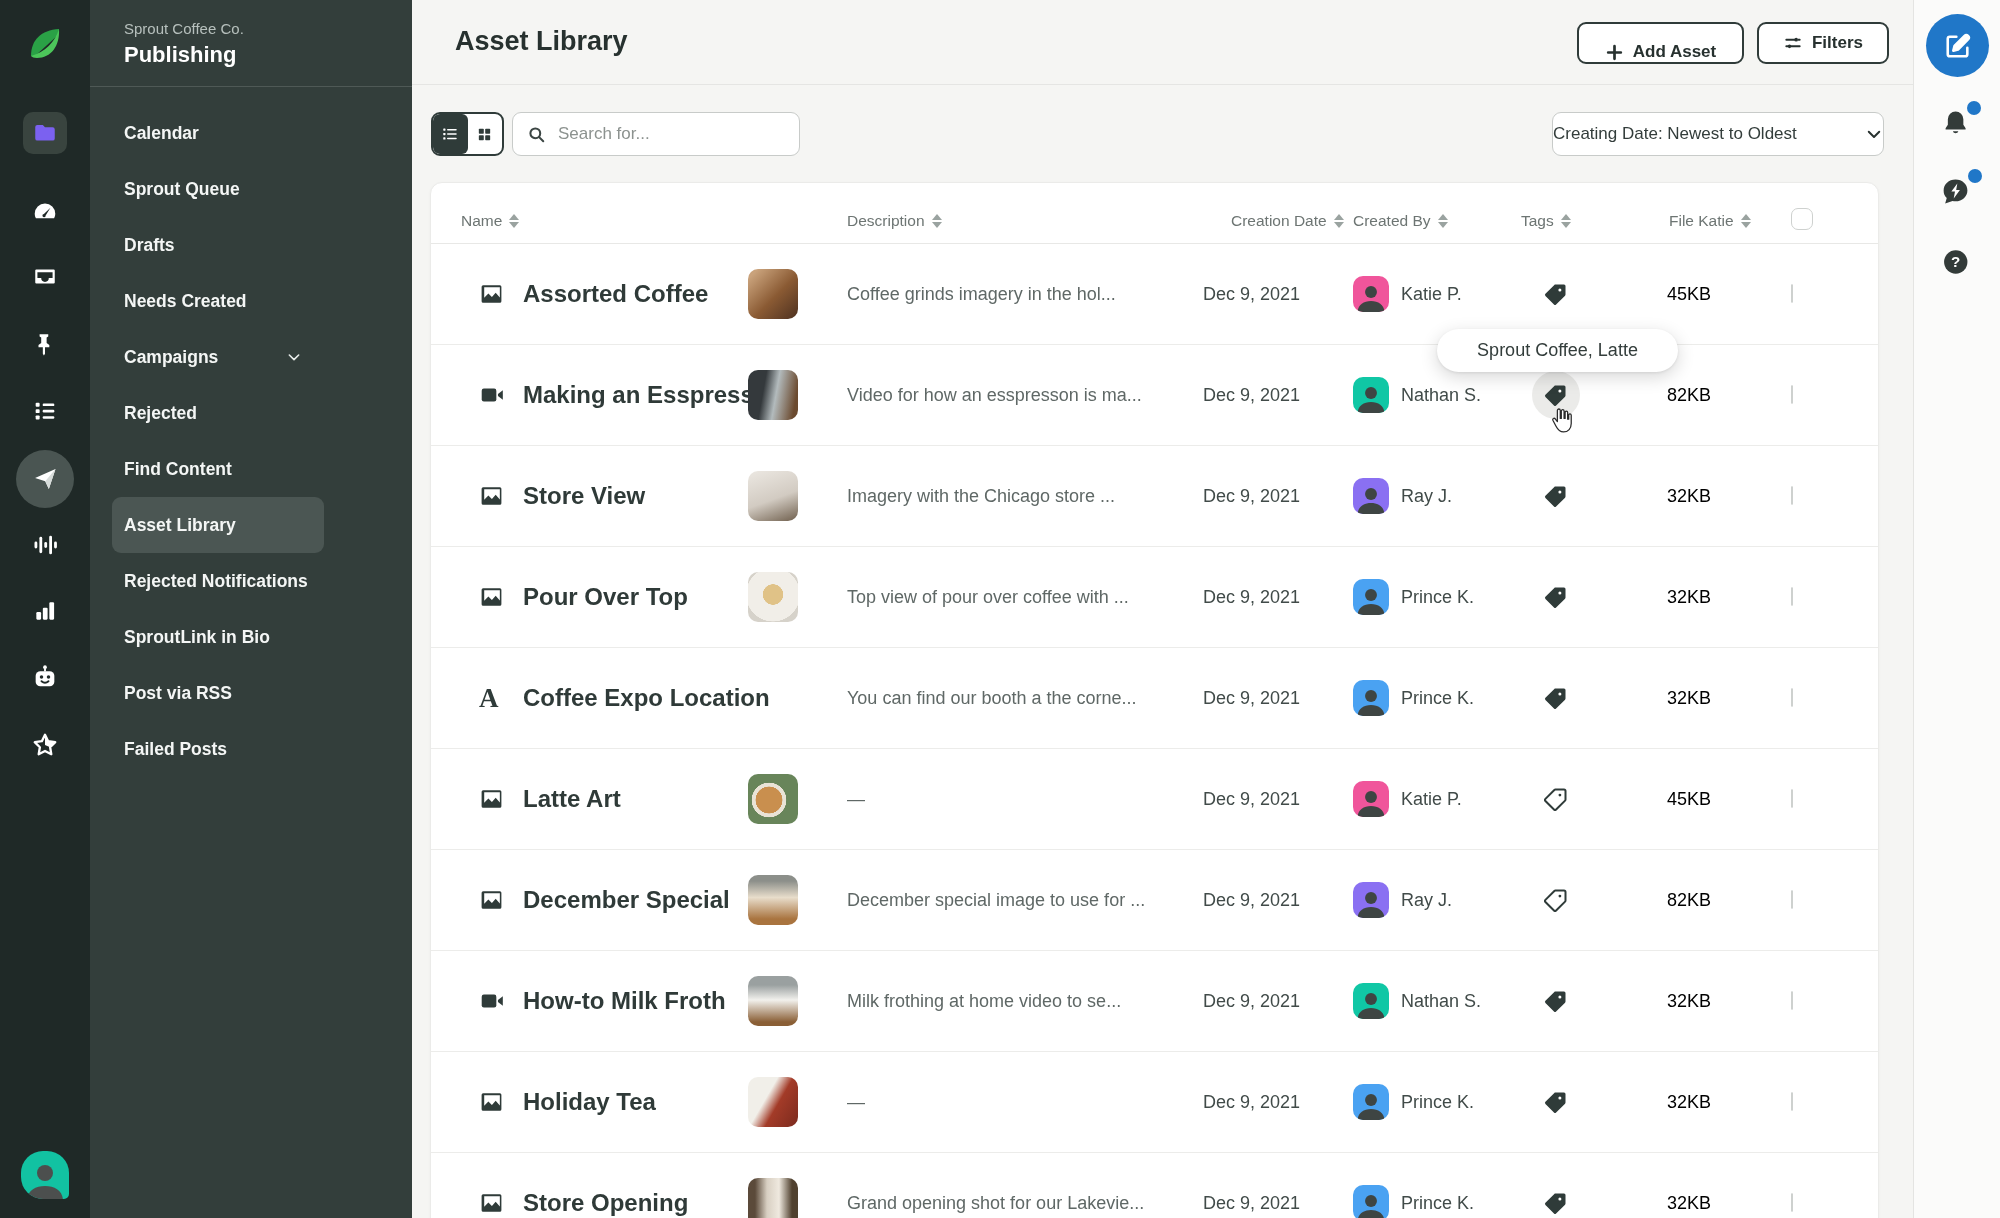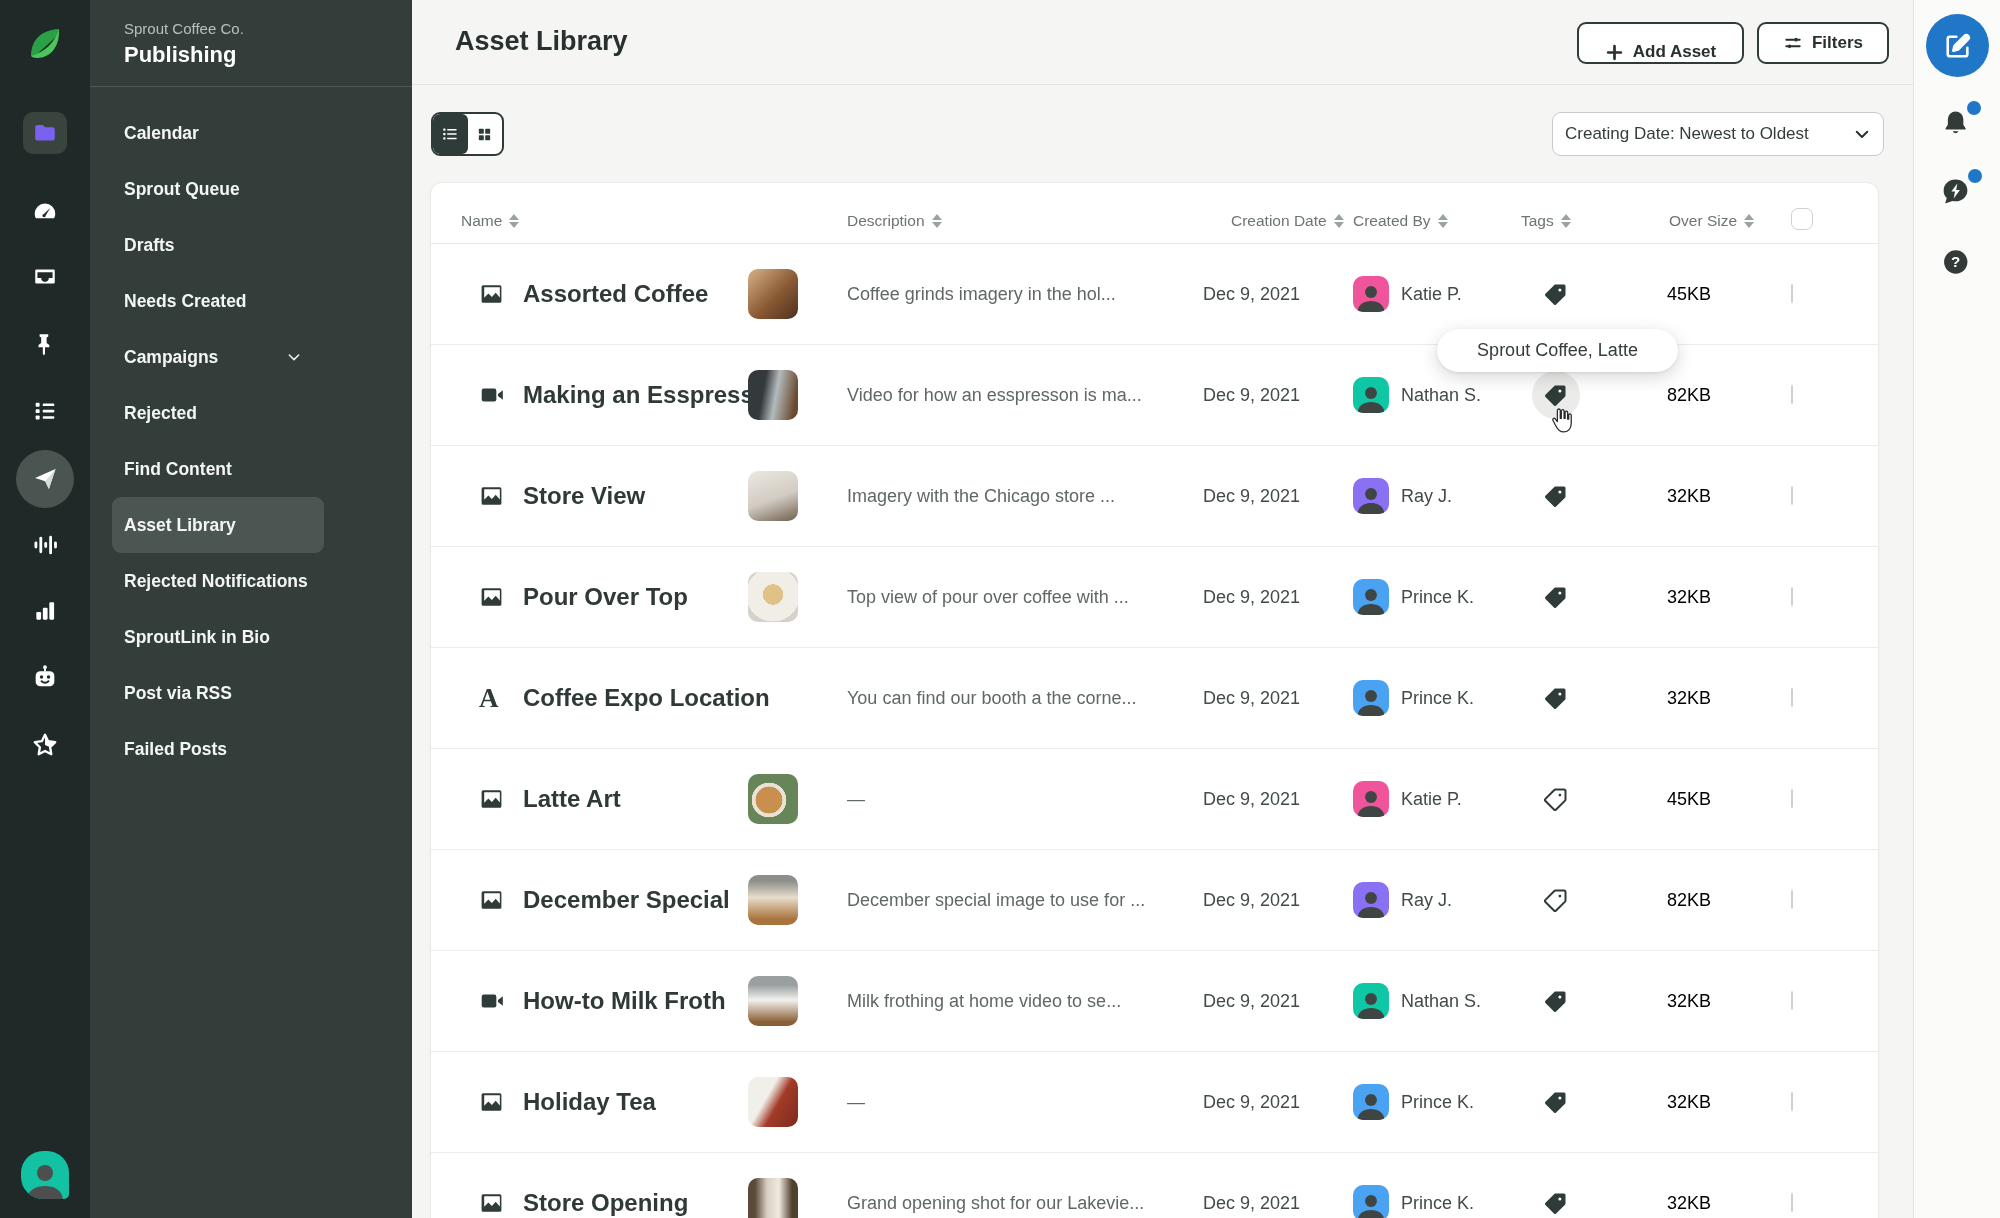--- a/index.html
+++ b/index.html
@@ -38,21 +38,21 @@
        display:flex;align-items:center;justify-content:center;gap:9px;font-size:17px;font-weight:700;color:#27312f;cursor:pointer;}
   .btn-add{left:1165px;width:167px;align-items:flex-end;}
   .btn-filters{left:1345px;width:132px;}
   
   .toggle{position:absolute;left:19px;top:112px;width:73px;height:44px;box-sizing:border-box;border:2px solid #2f3b39;border-radius:9px;background:#fff;display:flex;overflow:hidden;cursor:pointer;}
   .seg{flex:1;display:flex;align-items:center;justify-content:center;}
   .seg.on{background:#2f3b39;border-radius:6px;}
   .search{position:absolute;left:100px;top:112px;width:288px;height:44px;box-sizing:border-box;border:1.5px solid #c8cbc9;border-radius:9px;background:#fff;display:flex;align-items:center;padding:0 14px;gap:10px;}
   .search input{border:none;outline:none;font-size:17px;color:#2e3836;width:100%;font-family:inherit;background:transparent;}
   .search input::placeholder{color:#8c928f;}
-  .sort{position:absolute;left:1140px;top:112px;width:332px;height:44px;box-sizing:border-box;border:1.5px solid #c8cbc9;border-radius:9px;background:#fff;display:flex;align-items:center;padding:0 12px;font-size:17px;color:#333d3b;cursor:pointer;}
+  .sort{position:absolute;left:1140px;top:112px;width:332px;height:44px;box-sizing:border-box;border:1.5px solid #c8cbc9;border-radius:9px;background:#fff;display:flex;align-items:center;padding:0 0;font-size:17px;color:#333d3b;cursor:pointer;}
   .sort .lbl{flex:1;}
   
   .card{position:absolute;left:18px;top:182px;width:1447px;height:1100px;background:#fff;border:1px solid #ebebe9;border-radius:12px;box-shadow:0 1px 3px rgba(0,0,0,.04);}
   .thead{position:relative;height:60px;border-bottom:1px solid #e8e8e6;font-size:15.5px;color:#6d7573;}
   .th{position:absolute;bottom:13px;display:flex;align-items:center;gap:7px;cursor:pointer;}
   .sortarr{display:inline-flex;flex-direction:column;gap:2px;}
   .sortarr i{width:0;height:0;border-left:5px solid transparent;border-right:5px solid transparent;}
   .sortarr .up{border-bottom:6px solid #9aa3a0;}
   .sortarr .dn{border-top:6px solid #9aa3a0;}
   .row{position:relative;height:100px;border-bottom:1px solid #ececea;}
@@ -291,20 +291,29 @@
     <span class="seg">
       <svg width="17" height="17" viewBox="0 0 24 24" fill="#2f3b39">
           <rect x="4" y="4" width="7" height="7" rx="1"></rect>
           <rect x="13" y="4" width="7" height="7" rx="1"></rect>
           <rect x="4" y="13" width="7" height="7" rx="1"></rect>
           <rect x="13" y="13" width="7" height="7" rx="1"></rect>
         </svg>
     </span>
   </div>
 
+  <div class="search">
+    <span>
+        <svg width="19" height="19" viewBox="0 0 24 24" fill="none" stroke="#3c4644" stroke-width="2.6" stroke-linecap="round">
+          <circle cx="10.5" cy="10.5" r="6.2"></circle>
+          <path d="M15.3 15.3 20.5 20.5"></path>
+        </svg>
+      </span>
+    <input type="text" placeholder="Search for..." style="">
+  </div>
 
   <div class="sort">
     <span class="lbl">Creating Date: Newest to Oldest</span>
     <span>
         <svg width="18" height="18" viewBox="0 0 24 24">
           <path d="M5 9l7 7 7-7" fill="none" stroke="#27312f" stroke-width="2.6" stroke-linecap="round" stroke-linejoin="round"></path>
         </svg>
       </span>
   </div>
 
@@ -339,21 +348,21 @@
           </span>
         </span>
       <span class="th" style="left:1090px">
           <span>Tags</span>
           <span class="sortarr">
             <i class="up"></i>
             <i class="dn"></i>
           </span>
         </span>
       <span class="th" style="left:1238px">
-          <span>Over Size</span>
+          <span>File Katie</span>
           <span class="sortarr">
             <i class="up"></i>
             <i class="dn"></i>
           </span>
         </span>
       <span class="th" style="left:1360px">
           <span class="checkbox"></span>
         </span>
     </div>
     <div id="tbody">

